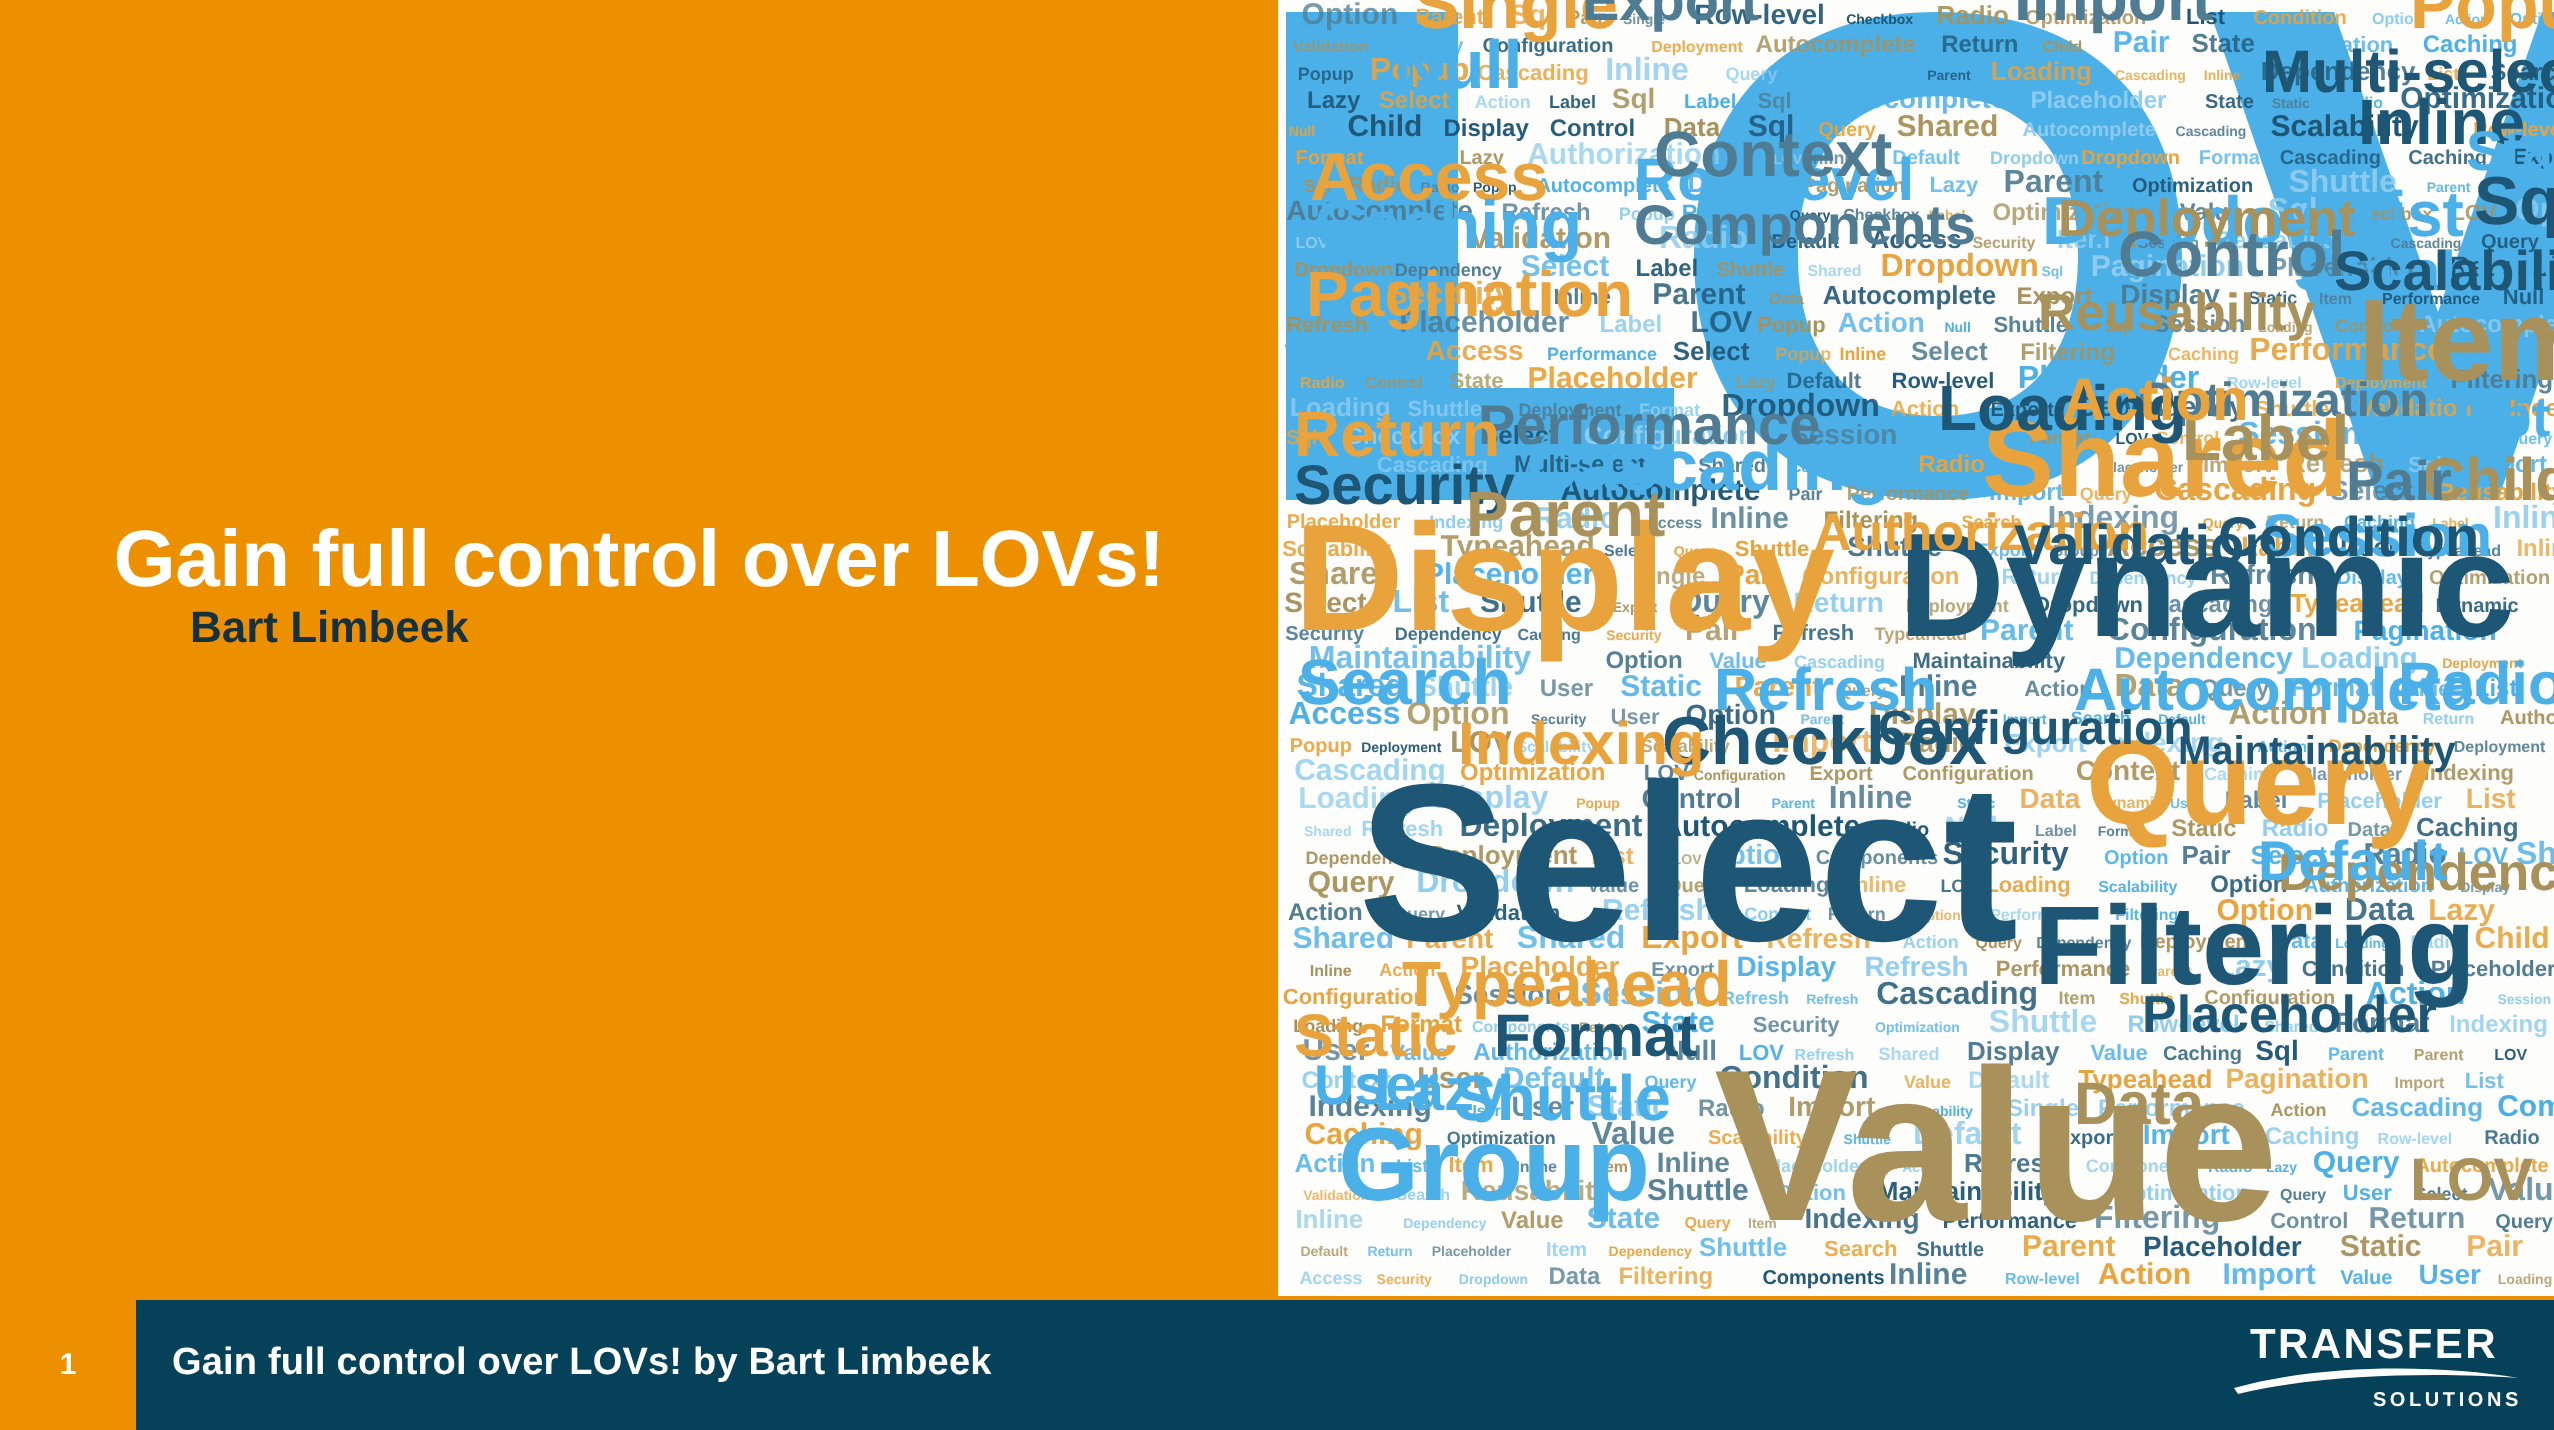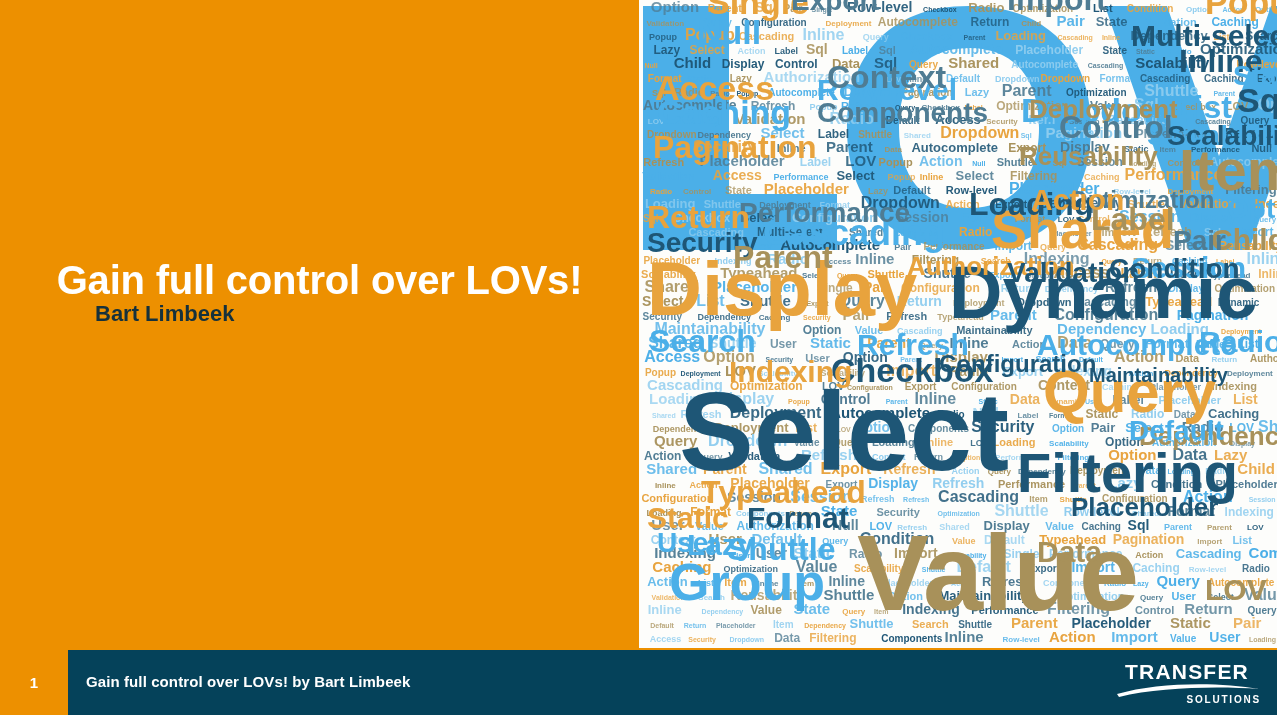--- a/index.html
+++ b/index.html
@@ -52,21 +52,21 @@
   }
   #slide-number {
     position:absolute; left:0; top:2px;
     width:68px; height:65px;
     color:#FFFFFF; font-size:15px; font-weight:bold;
     display:flex; align-items:center; justify-content:center;
   }
   #footer-title {
     position:absolute; left:86px; top:0; height:67px;
     display:flex; align-items:center;
-    color:#FFFFFF; font-size:15px; font-weight:bold;
+    color:#FFFFFF; font-size:19px; font-weight:bold;
     letter-spacing:0.1px;
   }
   #brand-logo {
     position:absolute; right:14px; top:11px;
     width:152px; height:46px;
   }
   #brand-logo svg { display:block; }
 </style>
 </head>
 <body>

